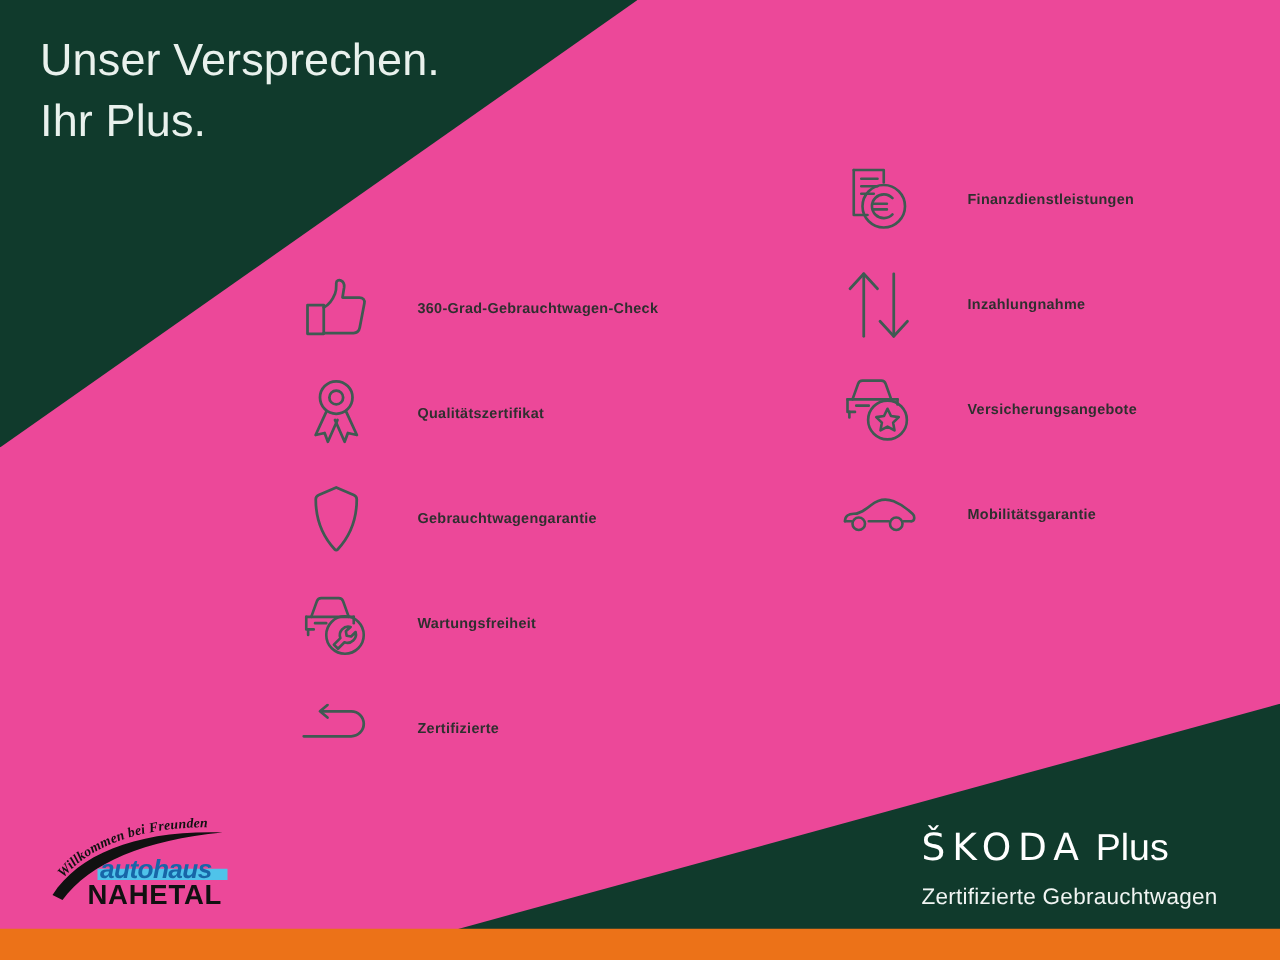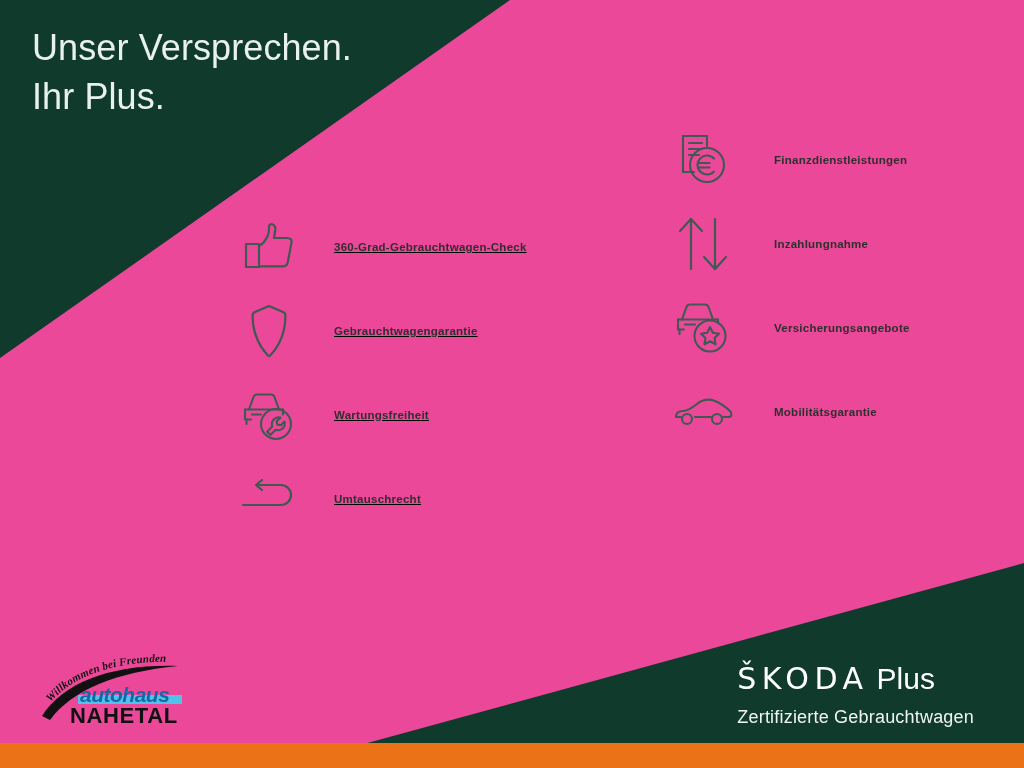--- a/index.html
+++ b/index.html
@@ -38,21 +38,21 @@
   .headline{
     position:absolute;left:32px;top:24px;
     color:#e9f1ed;
     font-size:36px;line-height:1.35;
     font-weight:400;letter-spacing:.1px;
     white-space:pre-line;
   }
 
   
   .col{position:absolute;}
-  .col-left{left:238px;top:205px;width:380px;text-decoration:underline;}
+  .col-left{left:238px;top:205px;width:380px;}
   .col-right{left:672px;top:118px;width:360px;}
 
   .feature{
     display:flex;align-items:center;
     height:84px;
   }
   .feature .ico{
     width:62px;height:60px;
     flex:0 0 62px;
     display:flex;align-items:center;justify-content:center;
@@ -114,20 +114,31 @@
     <div class="feature">
       <span class="ico">
         <svg width="54" height="50" viewBox="0 0 54 50" fill="none" stroke="currentColor" stroke-width="2.2" stroke-linecap="round" stroke-linejoin="round">
           <path d="M4 22h13v23H4z"></path>
           <path d="M17 24c4-2 7-6 9-11 1.3-3.2 1-6 1-8.5C27 2.6 29 1.5 31 2.6c1.9 1 2.6 3 2.3 5.3L32 16h13.5c2.8 0 4.6 2 4 4.6L45.8 40c-.5 2.6-2.4 4.4-5 4.4H17"></path>
         </svg>
       </span>
       <span class="lbl">360-Grad-Gebrauchtwagen-Check</span>
     </div>
 
+    <div class="feature">
+      <span class="ico">
+        <svg width="44" height="56" viewBox="0 0 44 56" fill="none" stroke="currentColor" stroke-width="2.2" stroke-linecap="round" stroke-linejoin="round">
+          <circle cx="22" cy="15" r="13"></circle>
+          <circle cx="22" cy="15" r="5.5"></circle>
+          <path d="M14 26.5 5.5 45l7.2-1.6 2.6 7L23 33"></path>
+          <path d="M30 26.5 38.5 45l-7.2-1.6-2.6 7L21 33"></path>
+        </svg>
+      </span>
+      <span class="lbl">Qualitätszertifikat</span>
+    </div>
 
     <div class="feature">
       <span class="ico">
         <svg width="44" height="56" viewBox="0 0 44 56" fill="none" stroke="currentColor" stroke-width="2.2" stroke-linecap="round" stroke-linejoin="round">
           <path d="M22 3 36 9c1.6.7 2.4 1.4 2.4 3.4 0 17-5.8 30-15.3 40.2a1.5 1.5 0 0 1-2.2 0C11.4 42.4 5.6 29.4 5.6 12.4c0-2 .8-2.7 2.4-3.4z"></path>
         </svg>
       </span>
       <span class="lbl">Gebrauchtwagengarantie</span>
     </div>
 
@@ -146,21 +157,21 @@
       <span class="lbl">Wartungsfreiheit</span>
     </div>
 
     <div class="feature">
       <span class="ico">
         <svg width="58" height="40" viewBox="0 0 58 40" fill="none" stroke="currentColor" stroke-width="2.2" stroke-linecap="round" stroke-linejoin="round">
           <path d="M17 6H41a10 10 0 0 1 0 20H3"></path>
           <path d="m22 1-6 5 6 5"></path>
         </svg>
       </span>
-      <span class="lbl">Umtauschrecht</span>
+      <span class="lbl">Zertifizierte</span>
     </div>
 
   </div>
 
   <div class="col col-right">
 
     <div class="feature">
       <span class="ico">
         <svg width="54" height="56" viewBox="0 0 54 56" fill="none" stroke="currentColor" stroke-width="2.1" stroke-linecap="round" stroke-linejoin="round">
           <path d="M7 4h24v10"></path>

